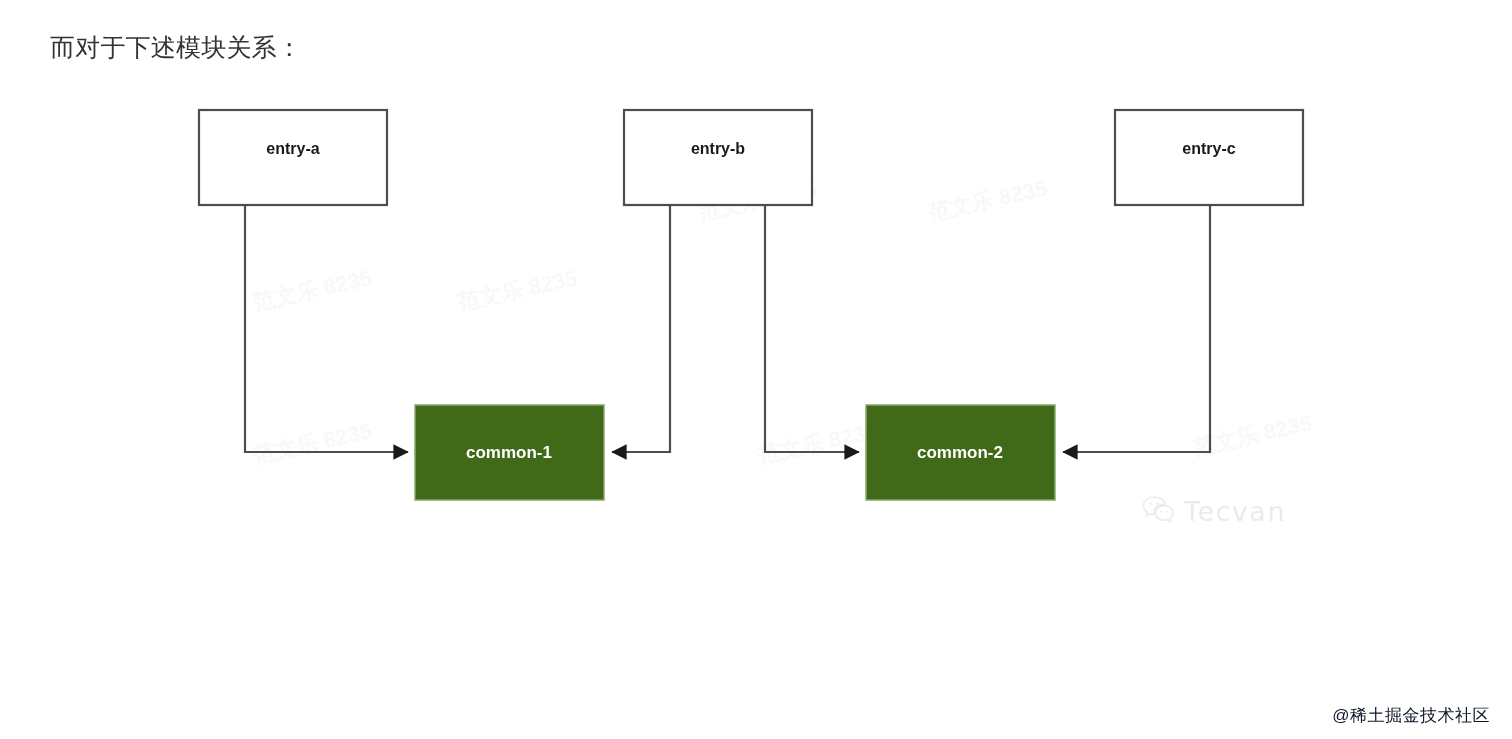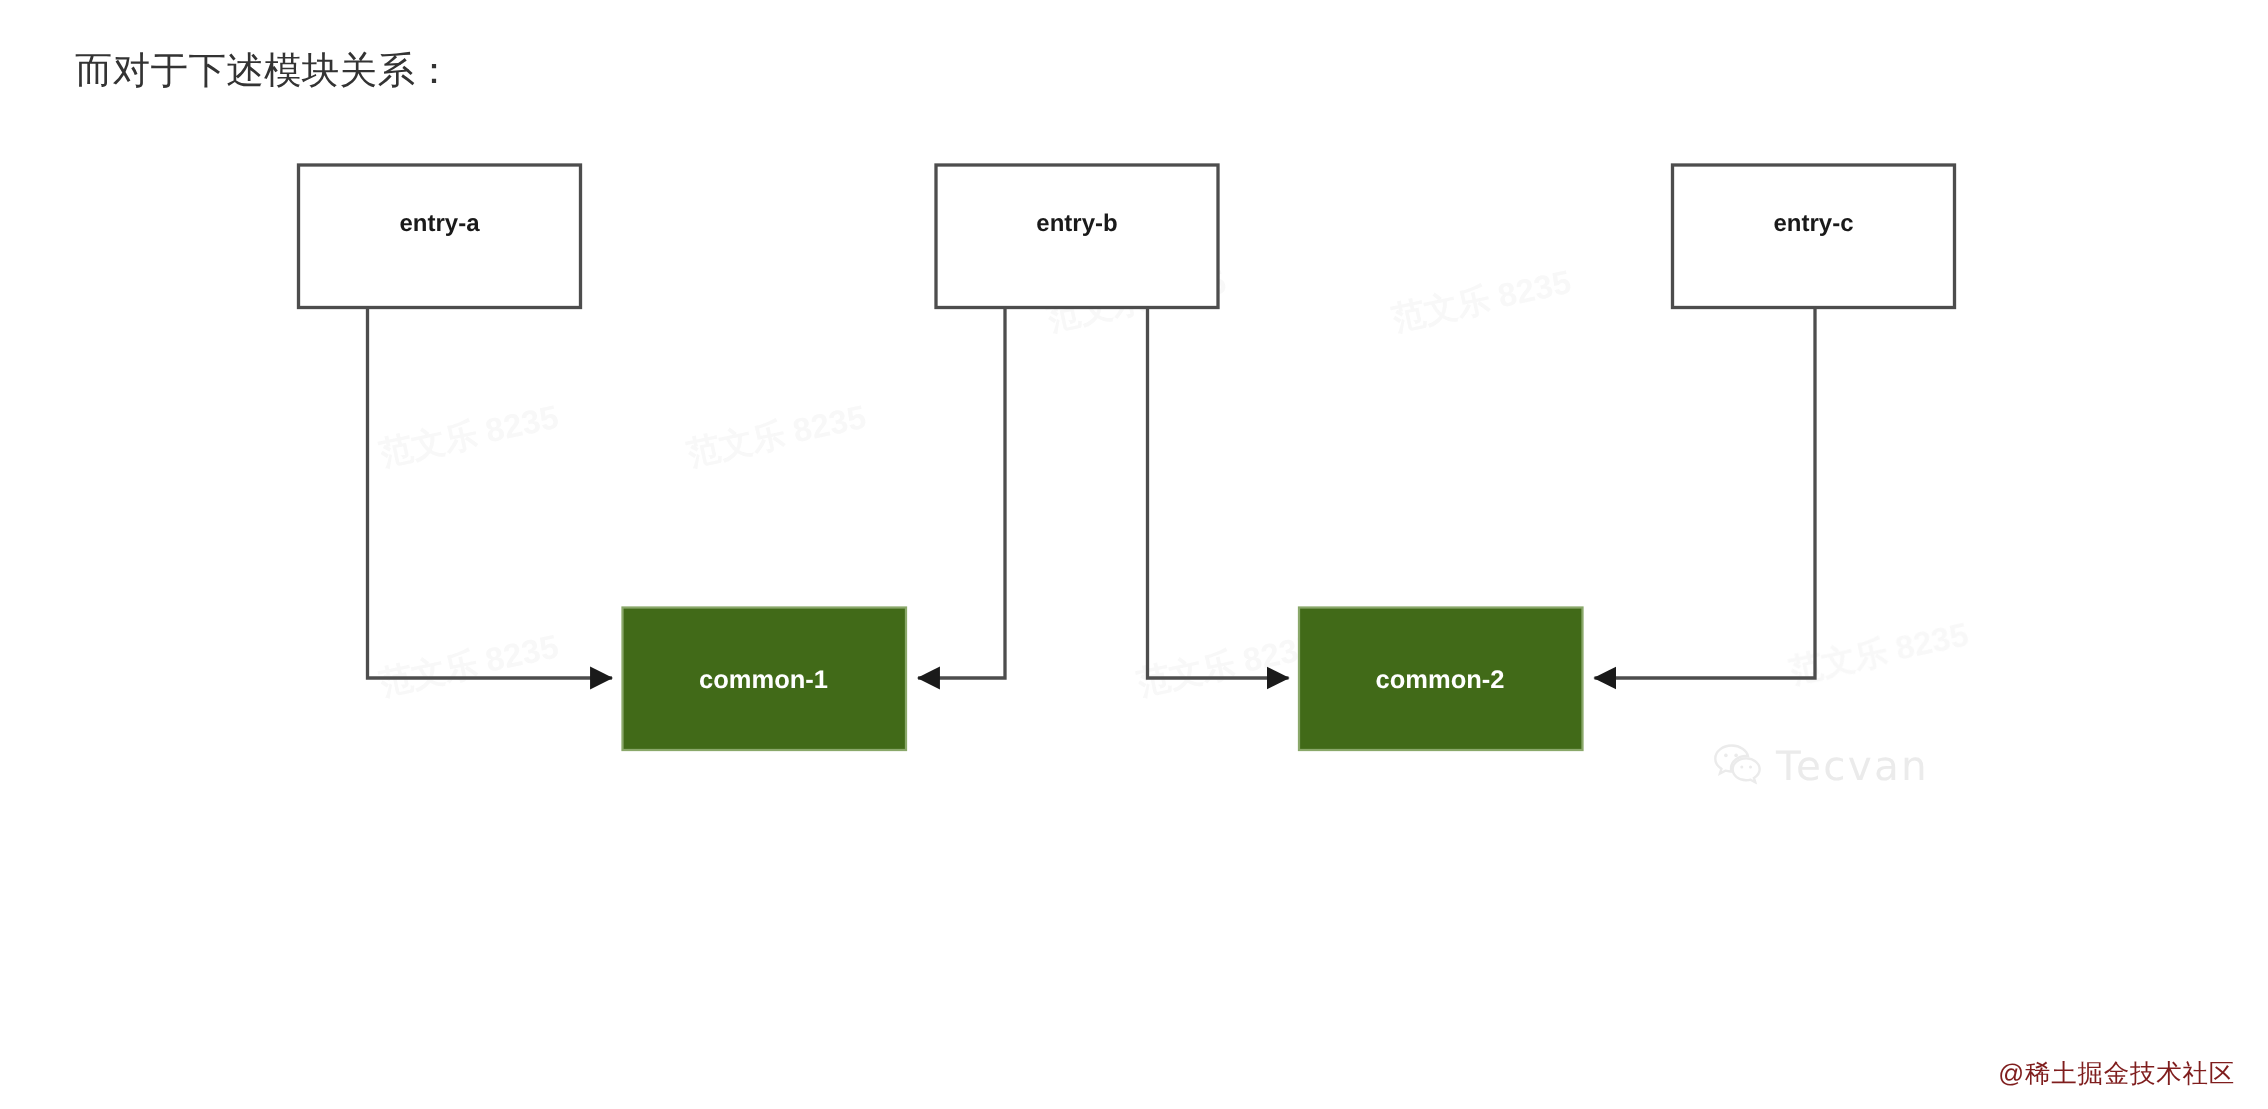--- a/index.html
+++ b/index.html
@@ -91,21 +91,21 @@
     text-align: justify;
     text-justify: inter-ideograph;
   }
 
   
   .footer-wm {
     position: absolute;
     right: 22px;
     bottom: 12px;
     font-size: 17px;
-    color: #7f1d1d;
+    color: #0f172a;
     letter-spacing: 0.5px;
     pointer-events: none;
   }
 </style>
 </head>
 <body>
 
 <div id="page">
 
   <div class="intro-text">而对于下述模块关系：</div>

